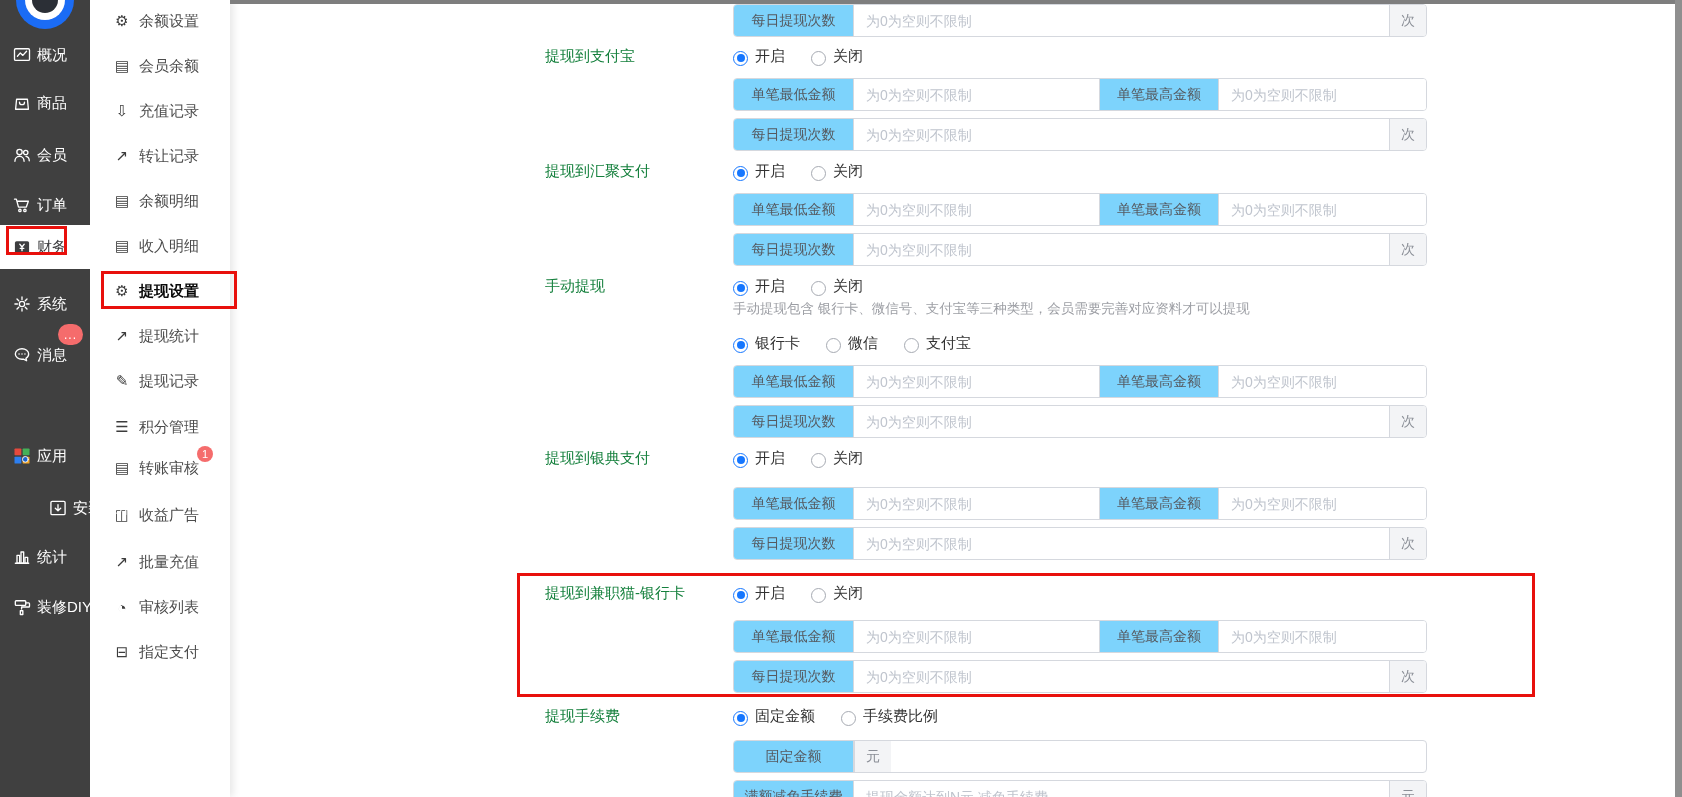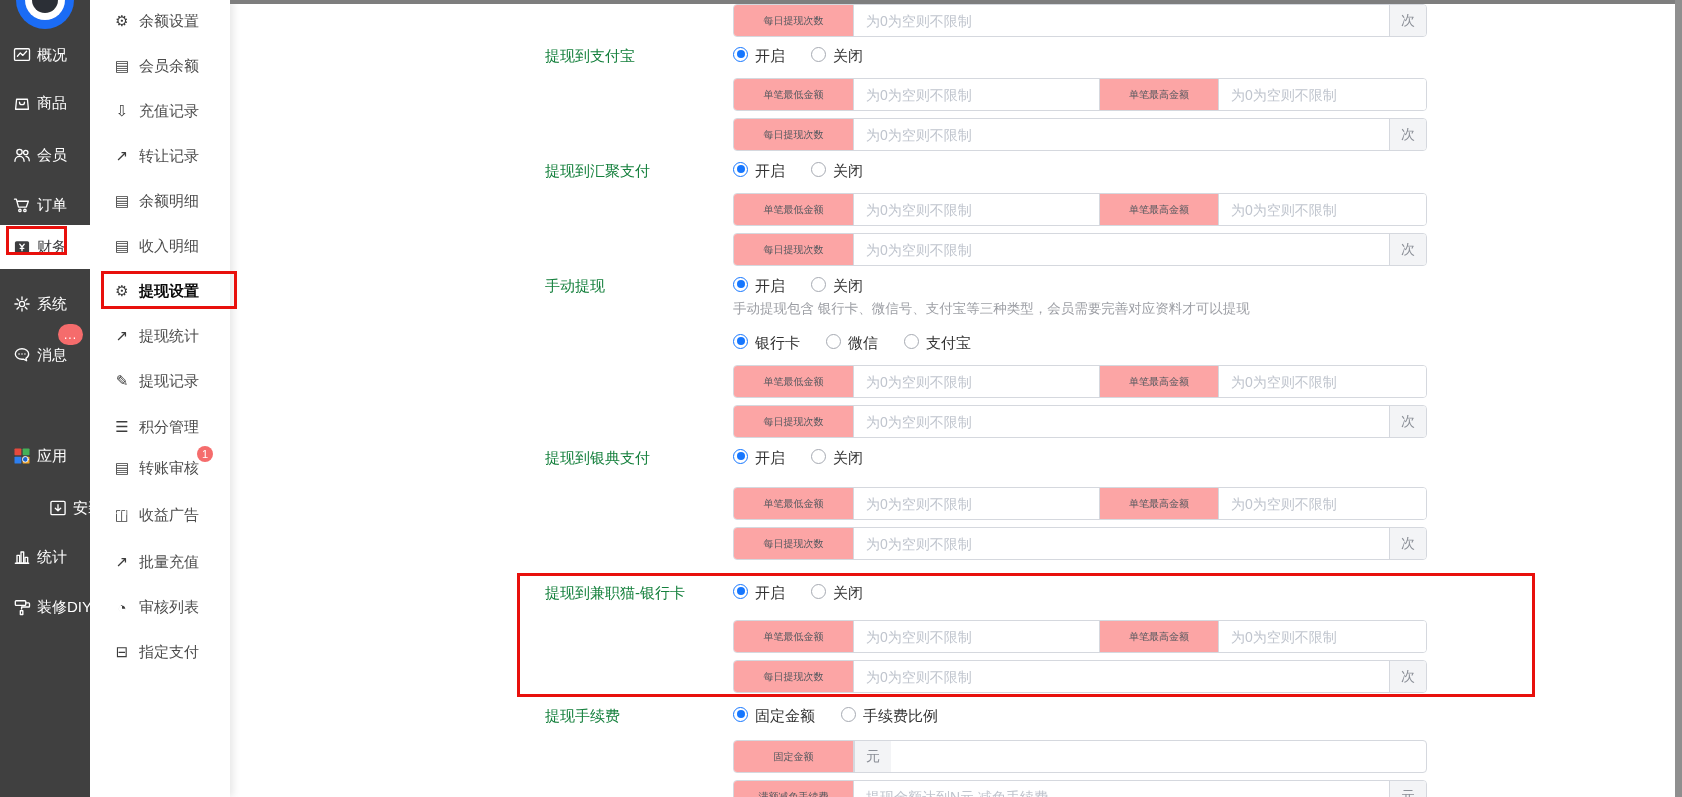--- a/index.html
+++ b/index.html
@@ -36,31 +36,31 @@
   .badge.pill{left:58px;top:324px;width:25px;height:21px;border-radius:11px;font-size:12px;letter-spacing:1px;}
   .badge.round{left:197px;top:446px;width:16px;height:16px;border-radius:50%;font-size:11px;}
 
   
   .main{position:absolute;left:0;top:0;width:1682px;height:797px;}
   .top-strip{position:absolute;left:230px;right:0;top:0;height:4px;background:#7e7e7e;z-index:6;}
   .scrollbar{position:absolute;right:0;top:0;width:7px;height:797px;background:#8f8f8f;z-index:6;}
 
   .form-label{position:absolute;left:545px;font-size:15px;color:#15803d;white-space:nowrap;}
   .radios{position:absolute;left:733px;display:flex;align-items:center;height:20px;}
-  .radio-opt{display:inline-flex;align-items:flex-start;margin-right:26px;cursor:pointer;}
+  .radio-opt{display:inline-flex;align-items:flex-end;margin-right:26px;cursor:pointer;}
   .rc{width:15px;height:15px;border-radius:50%;background:#ffffff;border:1.5px solid #a6aab2;position:relative;flex:0 0 15px;}
   .rc.on{border-color:#1677ff;}
   .rc.on::after{content:"";position:absolute;left:2.5px;top:2.5px;width:8px;height:8px;border-radius:50%;background:#1677ff;}
   .rlabel{font-size:15px;color:#333333;margin-left:7px;white-space:nowrap;}
 
   .helper{position:absolute;left:733px;font-size:13.5px;color:#9c9ea4;white-space:nowrap;}
 
   .igroup{position:absolute;left:733px;width:694px;height:33px;display:flex;align-items:stretch;
           border:1px solid #d5d8de;border-radius:4px;background:#ffffff;overflow:hidden;}
-  .prepend{width:120px;flex:0 0 120px;background:#fca5a5;color:#55595f;font-size:10px;
+  .prepend{width:120px;flex:0 0 120px;background:#7dd3fc;color:#55595f;font-size:14px;
            display:flex;align-items:center;justify-content:center;border-right:1px solid #d5d8de;white-space:nowrap;}
   .prepend.mid{border-left:1px solid #d5d8de;}
   .append{width:37px;flex:0 0 37px;background:#f3f4f6;color:#8b8f97;font-size:14px;
           display:flex;align-items:center;justify-content:center;border-left:1px solid #d5d8de;}
   .igroup input{flex:1 1 auto;border:none;outline:none;padding:0 12px;font-size:14px;color:#333;min-width:0;background:#fff;}
   .igroup input::placeholder{color:#bfc4cd;}
 
   
   .red-box{position:absolute;border:3px solid #e8100c;z-index:20;pointer-events:none;}
 </style>

